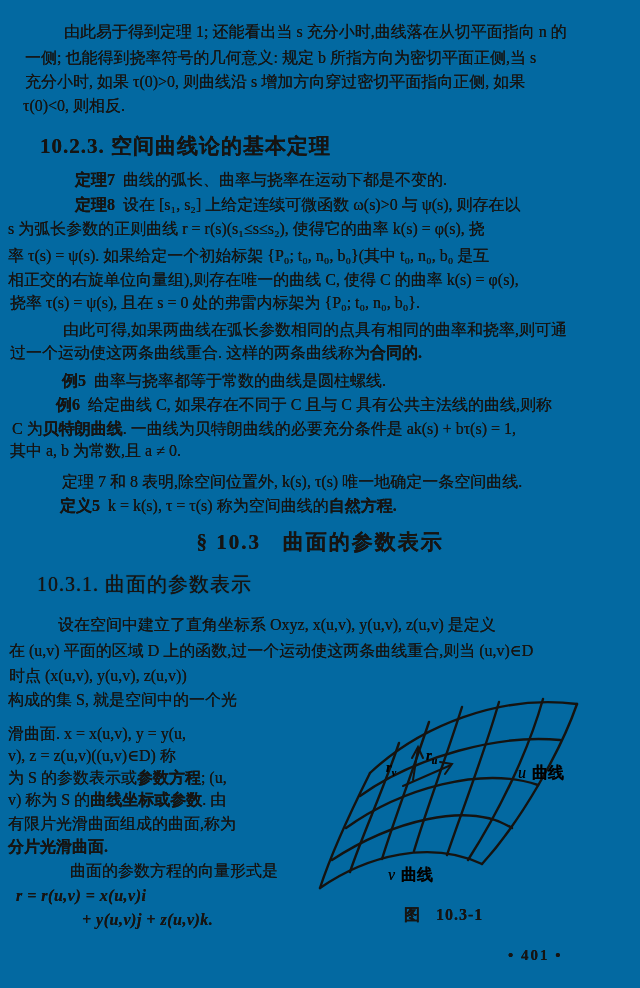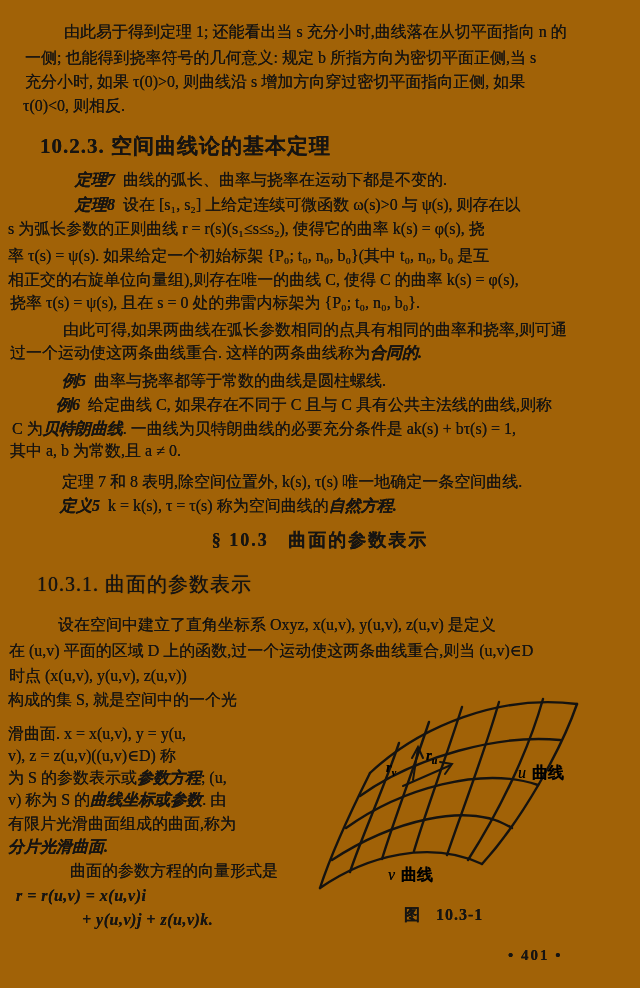--- a/index.html
+++ b/index.html
@@ -1,25 +1,25 @@
 <!DOCTYPE html>
 <html><head>
 <meta charset="utf-8">
 <style>
   html,body{margin:0;padding:0;background:#e8e8e6;}
   .page{
     position:relative;width:640px;height:988px;overflow:hidden;
-    background:#a16207;color:#161412;
+    background:#0369a1;color:#161412;
     font-family:"Liberation Serif","DejaVu Serif",serif;
     text-shadow:0 0 .5px currentColor;
   }
   .ln{position:absolute;font-size:16px;line-height:20px;white-space:pre;}
-  .b{font-weight:bold;font-style:italic;}
+  .b{font-weight:bold;}
   .h1{position:absolute;font-size:21px;font-weight:bold;white-space:pre;letter-spacing:1px;}
-  .h2{position:absolute;left:0;right:0;text-align:center;font-size:18px;font-weight:bold;white-space:pre;letter-spacing:2px;}
+  .h2{position:absolute;left:0;right:0;text-align:center;font-size:21px;font-weight:bold;white-space:pre;letter-spacing:2px;}
   .h3{position:absolute;font-size:20px;white-space:pre;letter-spacing:1px;text-shadow:0 0 .7px currentColor;}
   .fm{font-style:italic;font-weight:bold;letter-spacing:.5px;font-family:Liberation Serif, serif;}
   .fig{position:absolute;left:300px;top:688px;width:340px;height:205px;}
   .fig svg{display:block;}
   .figlabel{font-size:15px;font-style:italic;}
   .caption{position:absolute;left:404px;top:905px;font-size:16px;font-weight:bold;white-space:pre;letter-spacing:1px;}
   .pageno{position:absolute;left:508px;top:947px;font-size:15px;font-weight:bold;letter-spacing:2px;text-align:center;}
 </style>
 </head>
 <body>

